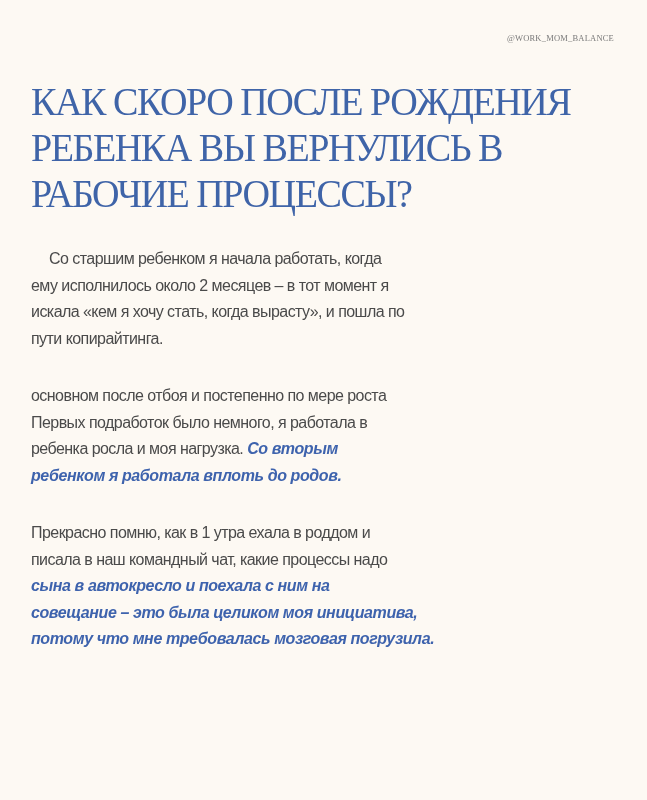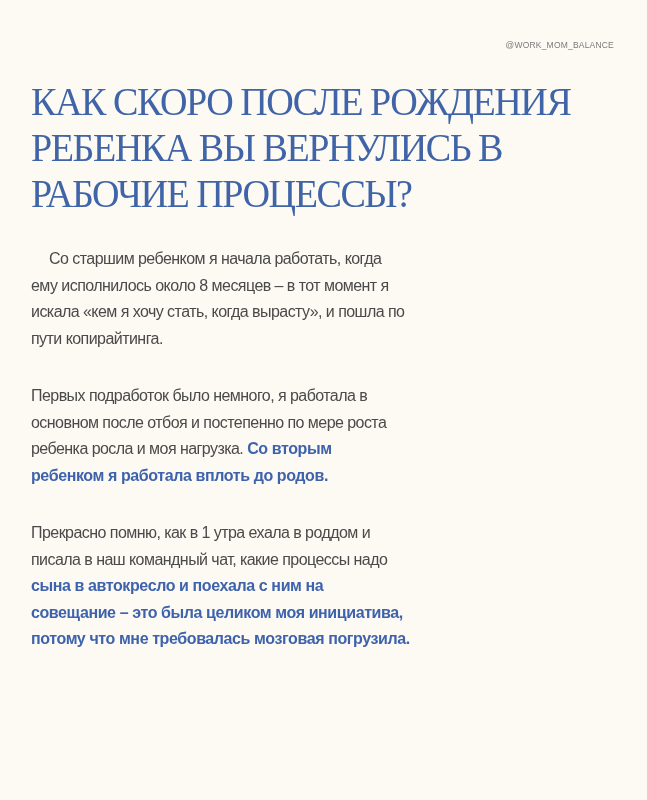--- a/index.html
+++ b/index.html
@@ -8,23 +8,23 @@
     }
     body {
       width: 647px;
       height: 800px;
       background: #fdf9f3;
       overflow: hidden;
       position: relative;
     }
     .handle {
       position: absolute;
-      top: 40px;
+      top: 33px;
       right: 33px;
-      font-family: Liberation Sans, sans-serif;
+      font-family: Liberation Serif, serif;
       font-size: 8.5px;
       letter-spacing: 0.2px;
       color: #7a7a7a;
     }
     .title {
       position: absolute;
       left: 31px;
       top: 78px;
       width: 590px;
       margin: 0;
@@ -58,45 +58,46 @@
     .para .line {
       display: block;
       white-space: nowrap;
     }
     .indent {
       padding-left: 18px;
     }
     .em {
       color: #3e63ad;
       font-weight: bold;
+      font-style: italic;
       letter-spacing: -0.4px;
     }
   </style>
 </head>
 <body>
 
 <div class="handle">@WORK_MOM_BALANCE</div>
 
 <h1 class="title">
   <span>КАК СКОРО ПОСЛЕ РОЖДЕНИЯ</span>
   <span>РЕБЕНКА ВЫ ВЕРНУЛИСЬ В</span>
   <span>РАБОЧИЕ ПРОЦЕССЫ?</span>
 </h1>
 
 <div class="body">
   <p class="para">
     <span class="line indent">Со старшим ребенком я начала работать, когда</span>
-    <span class="line">ему исполнилось около 8 месяцев – в тот момент я</span>
+    <span class="line">ему исполнилось около 2 месяцев – в тот момент я</span>
     <span class="line">искала «кем я хочу стать, когда вырасту», и пошла по</span>
     <span class="line">пути копирайтинга.</span>
   </p>
 
   <p class="para">
+    <span class="line">основном после отбоя и постепенно по мере роста</span>
     <span class="line">Первых подработок было немного, я работала в</span>
-    <span class="line">основном после отбоя и постепенно по мере роста</span>
     <span class="line"><span>ребенка росла и моя нагрузка. </span><span class="em">Со вторым</span></span>
     <span class="line em">ребенком я работала вплоть до родов.</span>
   </p>
 
   <p class="para">
     <span class="line">Прекрасно помню, как в 1 утра ехала в роддом и</span>
     <span class="line">писала в наш командный чат, какие процессы надо</span>
     <span class="line em">сына в автокресло и поехала с ним на</span>
     <span class="line em">совещание – это была целиком моя инициатива,</span>
     <span class="line em">потому что мне требовалась мозговая погрузила.</span>

